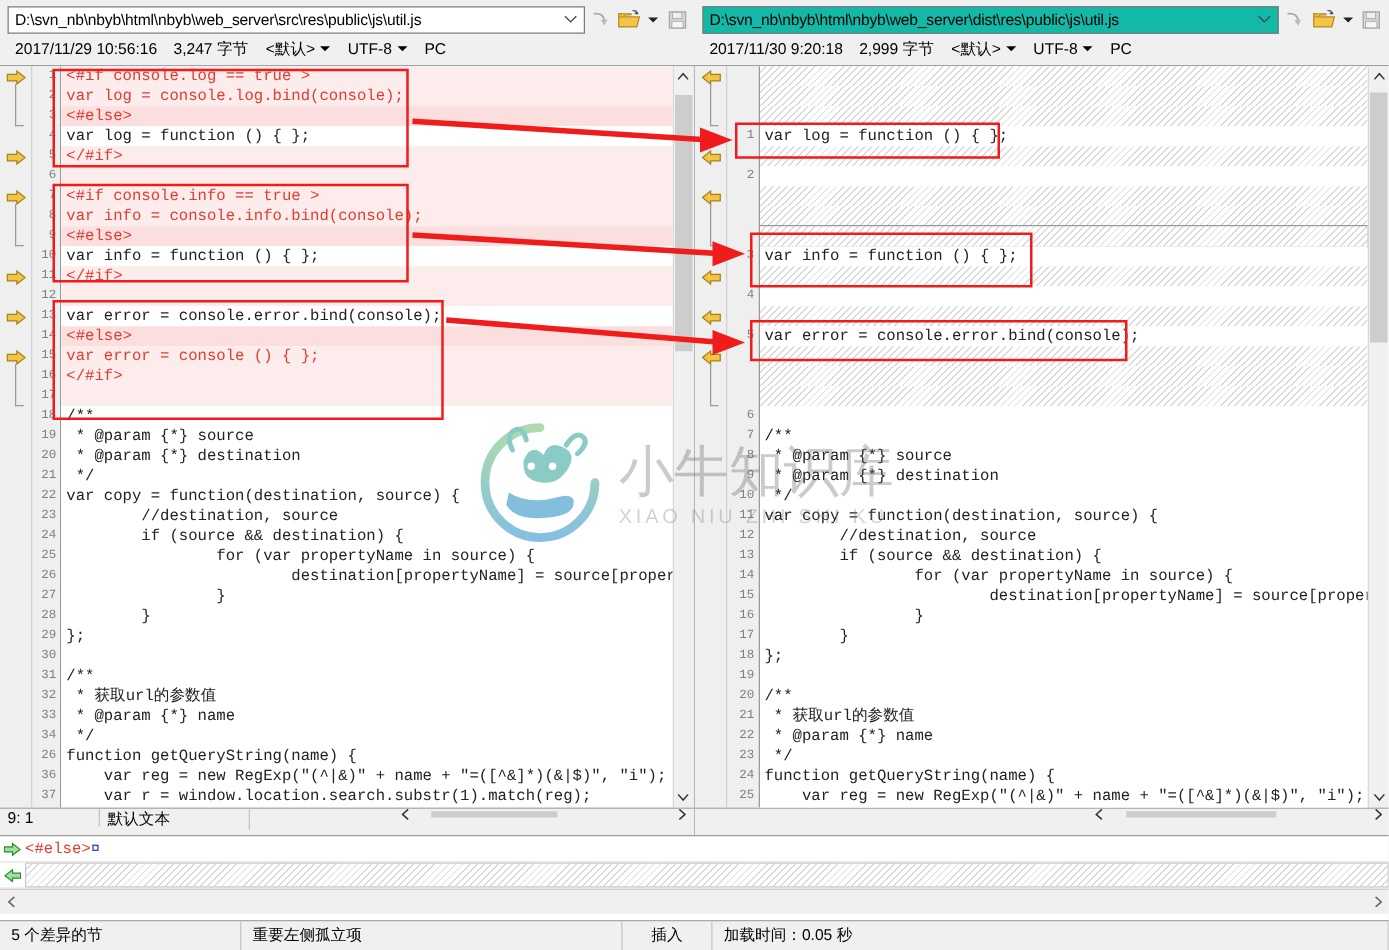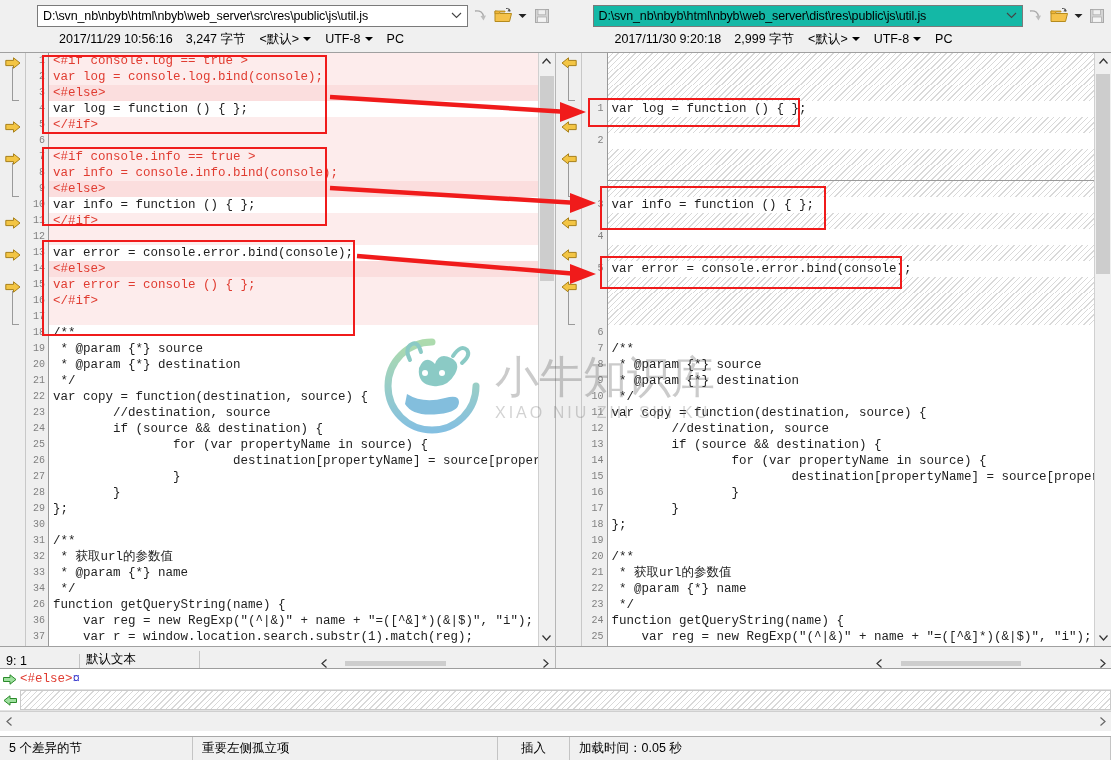--- a/index.html
+++ b/index.html
@@ -2,34 +2,34 @@
 <html><head>
 <meta charset="utf-8">
 <style>
   * { box-sizing: border-box; margin:0; padding:0; }
   html,body{ width:1111px; height:760px; overflow:hidden;
     font-family:"Liberation Sans", sans-serif; background:#f0f0f0; }
   .app{ width:1111px; height:760px; position:relative; background:#f0f0f0; display:flex; flex-direction:column; }
 
   
   .headers{ display:flex; height:52px; flex:0 0 52px; background:#f0f0f0; }
-  .hdr{ width:555.5px; position:relative;margin-left:31px; }
+  .hdr{ width:555.5px; position:relative; }
   .hdr.right{ border-left:0; }
   .pathrow{ display:flex; align-items:center; height:28px; padding:3px 2px 0 6px; gap:0; }
   .pathbox{ flex:1; height:22px; border:1px solid #7a7a7a; background:#fff;
     display:flex; align-items:center; padding:0 2px 0 5px; font-size:12.5px; color:#000;
     font-family:"Liberation Sans", sans-serif; white-space:nowrap; overflow:hidden; }
   .pathbox.greenbg{ background:#14b8a6; }
   .pathbox .ptxt{ flex:1; overflow:hidden; text-overflow:clip; letter-spacing:-0.15px; }
   .chev{ width:17px; height:20px; display:flex; align-items:center; justify-content:center;
     color:#333; font-size:9px; }
   .chev svg{ display:block; }
   .tbtn{ width:24px; height:24px; display:flex; align-items:center; justify-content:center; }
   .tbtn.small{ width:14px; }
-  .inforow{ display:flex; align-items:center; height:22px; padding-left:28px; gap:0;
+  .inforow{ display:flex; align-items:center; height:22px; padding-left:12px; gap:0;
     font-size:12.5px; color:#000; }
   .inforow .seg{ margin-right:14px; white-space:nowrap; }
   .inforow .seg.dt{ margin-right:13px; }
   .cb{ display:inline-flex; align-items:center; gap:4px; margin-right:14px; }
   .caret{ width:0;height:0;border-left:4px solid transparent;border-right:4px solid transparent;border-top:4px solid #000; display:inline-block; }
 
   
   .panes{ display:flex; flex:1 1 auto; min-height:0; }
   .pane{ width:555.5px; display:flex; flex-direction:column; position:relative;
     background:#fff; border-top:1px solid #a0a0a0; }
@@ -66,21 +66,21 @@
   .rarrow{ position:absolute; z-index:31; pointer-events:none; }
 
   
   .vsb{ width:17px; flex:0 0 17px; background:#f0f0f0; border-left:1px solid #d0d0d0;
     display:flex; flex-direction:column; }
   .vsb .sbtn{ height:17px; display:flex; align-items:center; justify-content:center; color:#444; }
   .vsb .strack{ flex:1; position:relative; }
   .vsb .sthumb{ position:absolute; left:1px; right:1px; background:#cdcdcd; }
 
   
-  .hstrip{ height:22px; flex:0 0 22px; display:flex; align-items:flex-end;
+  .hstrip{ height:22px; flex:0 0 22px; display:flex; align-items:flex-start;
     background:#f0f0f0; border-top:1px solid #a0a0a0; font-size:12.5px; }
   .hcell{ border-right:1px solid #c4c4c4; display:flex; align-items:center; padding:0 6px;
     white-space:nowrap; color:#000; }
   .hsb{ flex:1 1 auto; display:flex; align-items:stretch; }
   .hsb .hbtn{ width:18px; display:flex; align-items:center; justify-content:center; color:#444; }
   .hsb .htrack{ flex:1; position:relative; }
   .hsb .hthumb{ position:absolute; top:2px; bottom:2px; background:#cdcdcd; }
 
   
   .detail{ flex:0 0 68px; border-top:1px solid #9d9d9d; background:#fff; position:relative; }

